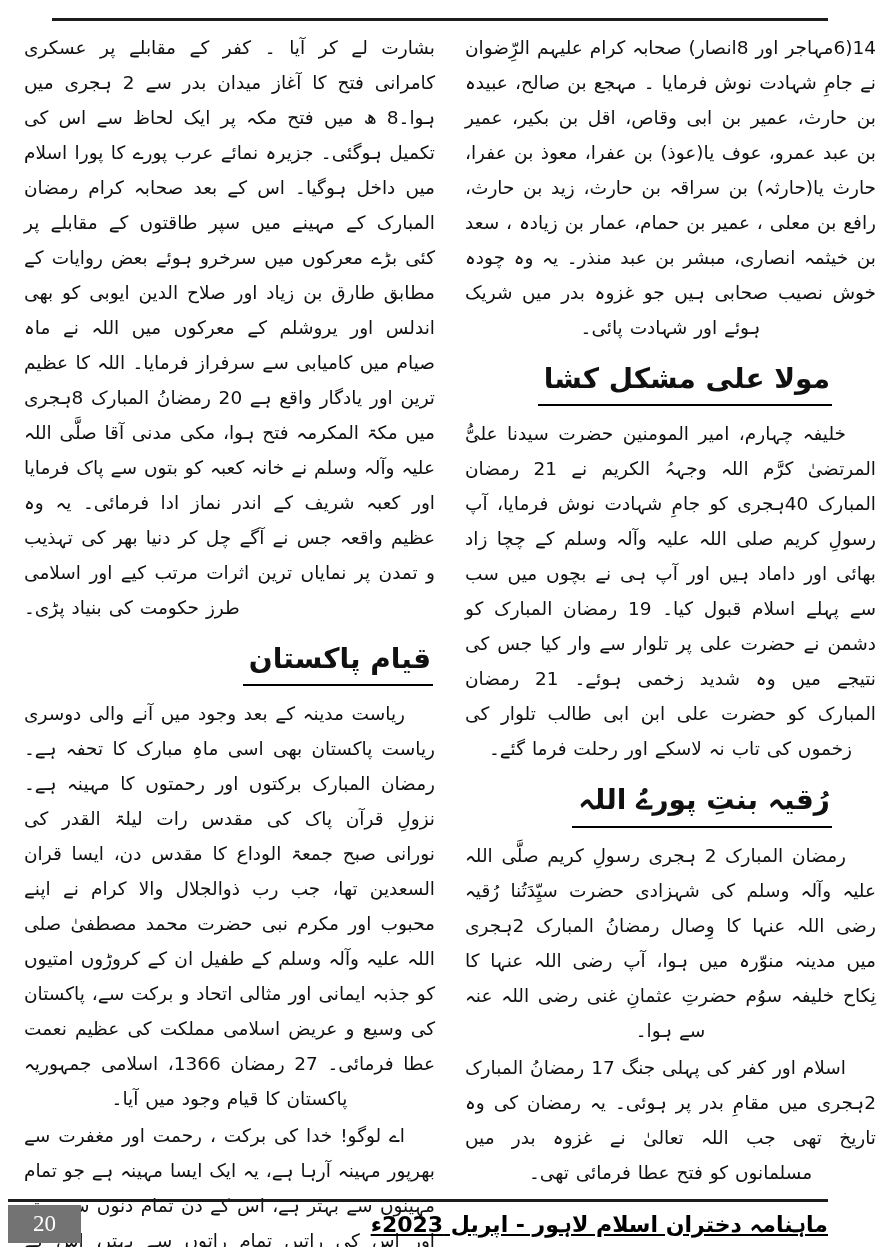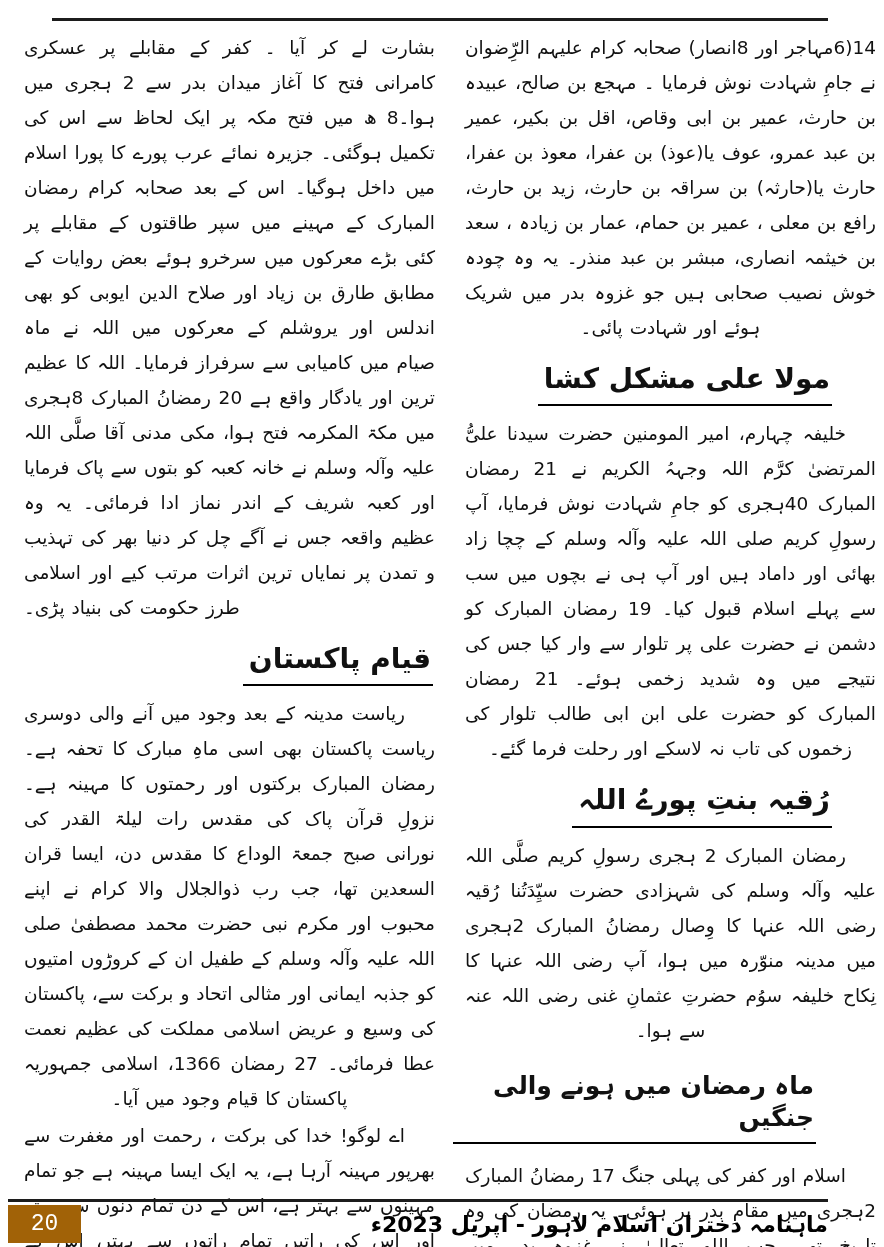--- a/index.html
+++ b/index.html
@@ -82,35 +82,36 @@
     right: 56px;
     height: 40px;
     display: flex;
     direction: ltr;
     justify-content: space-between;
     align-items: center;
   }
   .page-number-box {
     width: 73px;
     height: 38px;
-    background: #a16207;
+    background: #737373;
     color: #fff;
     display: flex;
     align-items: center;
     justify-content: center;
-    font-family: Liberation Mono, monospace;
+    font-family: Liberation Serif, serif;
     font-size: 23px;
   }
   .footer-title {
     direction: rtl;
     font-size: 22px;
     font-weight: bold;
     font-family: "DejaVu Sans", sans-serif;
     color: #000;
     padding-left: 2px;
+    text-decoration: underline;
   }
 </style>
 </head>
 <body>
 
 <div class="page">
 
   <div class="top-rule"></div>
 
   <div class="content">
@@ -121,23 +122,20 @@
       <h3 class="heading">
         <span class="heading-text">مولا علی مشکل کشا</span>
       </h3>
       <p class="para indent">خلیفہ چہارم، امیر المومنین حضرت سیدنا علیُّ المرتضیٰ کرَّم اللہ وجہہُ الکریم نے 21 رمضان المبارک 40ہجری کو جامِ شہادت نوش فرمایا، آپ رسولِ کریم صلی اللہ علیہ وآلہ وسلم کے چچا زاد بھائی اور داماد ہیں اور آپ ہی نے بچوں میں سب سے پہلے اسلام قبول کیا۔ 19 رمضان المبارک کو دشمن نے حضرت علی پر تلوار سے وار کیا جس کی نتیجے میں وہ شدید زخمی ہوئے۔ 21 رمضان المبارک کو حضرت علی ابن ابی طالب تلوار کی زخموں کی تاب نہ لاسکے اور رحلت فرما گئے۔</p>
 
       <h3 class="heading">
         <span class="heading-text">رُقیہ بنتِ پورےُ اللہ</span>
       </h3>
       <p class="para indent">رمضان المبارک 2 ہجری رسولِ کریم صلَّی اللہ علیہ وآلہ وسلم کی شہزادی حضرت سیِّدَتُنا رُقیہ رضی اللہ عنہا کا وِصال رمضانُ المبارک 2ہجری میں مدینہ منوّرہ میں ہوا، آپ رضی اللہ عنہا کا نِکاح خلیفہ سوُم حضرتِ عثمانِ غنی رضی اللہ عنہ سے ہوا۔</p>
 
-      <h2 class="heading big">
-        <span class="heading-text">ماہ رمضان میں ہونے والی جنگیں</span>
-      </h2>
 
       <p class="para indent">اسلام اور کفر کی پہلی جنگ 17 رمضانُ المبارک 2ہجری میں مقامِ بدر پر ہوئی۔ یہ رمضان کی وہ تاریخ تھی جب اللہ تعالیٰ نے غزوہ بدر میں مسلمانوں کو فتح عطا فرمائی تھی۔</p>
 
     </div>
 
     <div class="column">
       <p class="para end-left">بشارت لے کر آیا ۔ کفر کے مقابلے پر عسکری کامرانی فتح کا آغاز میدان بدر سے 2 ہجری میں ہوا۔8 ھ میں فتح مکہ پر ایک لحاظ سے اس کی تکمیل ہوگئی۔ جزیرہ نمائے عرب پورے کا پورا اسلام میں داخل ہوگیا۔ اس کے بعد صحابہ کرام رمضان المبارک کے مہینے میں سپر طاقتوں کے مقابلے پر کئی بڑے معرکوں میں سرخرو ہوئے بعض روایات کے مطابق طارق بن زیاد اور صلاح الدین ایوبی کو بھی اندلس اور یروشلم کے معرکوں میں اللہ نے ماہ صیام میں کامیابی سے سرفراز فرمایا۔ اللہ کا عظیم ترین اور یادگار واقع ہے 20 رمضانُ المبارک 8ہجری میں مکۃ المکرمہ فتح ہوا، مکی مدنی آقا صلَّی اللہ علیہ وآلہ وسلم نے خانہ کعبہ کو بتوں سے پاک فرمایا اور کعبہ شریف کے اندر نماز ادا فرمائی۔ یہ وہ عظیم واقعہ جس نے آگے چل کر دنیا بھر کی تہذیب و تمدن پر نمایاں ترین اثرات مرتب کیے اور اسلامی طرز حکومت کی بنیاد پڑی۔</p>
 
       <h3 class="heading flush">
         <span class="heading-text">قیام پاکستان</span>

